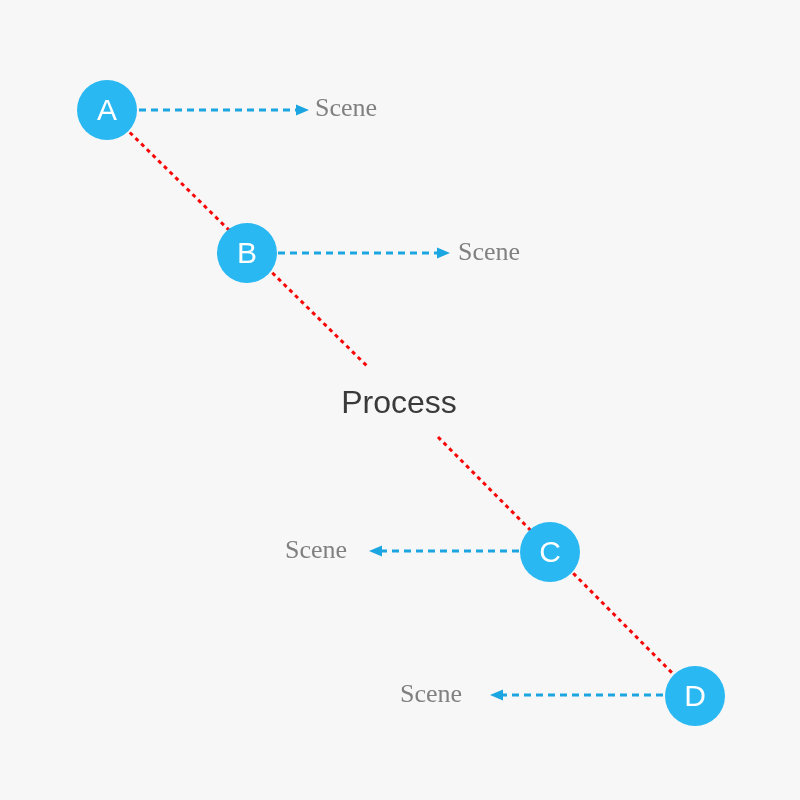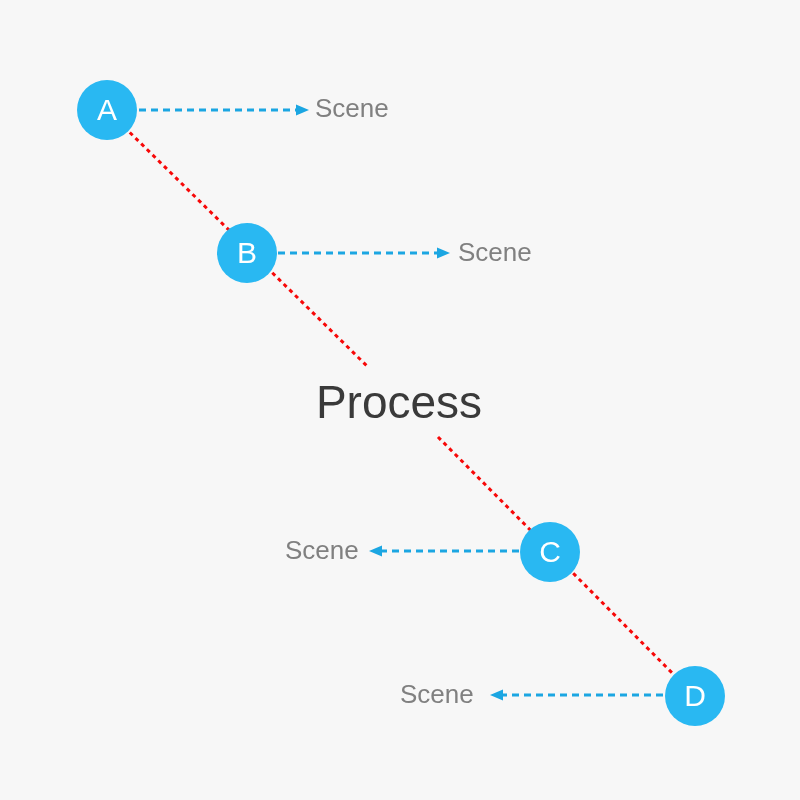--- a/index.html
+++ b/index.html
@@ -51,32 +51,33 @@
   .node-a { left: 77px;  top: 80px;  }
   .node-b { left: 217px; top: 223px; }
   .node-c { left: 520px; top: 522px; }
   .node-d { left: 665px; top: 666px; }
   .scene-label {
     position: absolute;
     color: #808080;
     font-size: 26px;
     white-space: nowrap;
     transform: translateY(-52%);
+    font-family: Liberation Serif, serif;
   }
   .scene-a { left: 315px; top: 109px; }
   .scene-b { left: 458px; top: 253px; }
   .scene-c { left: 285px; top: 551px; }
   .scene-d { left: 400px; top: 695px; }
   .process-title {
     position: absolute;
     left: 399px;
     top: 403px;
     transform: translate(-50%, -52%);
     color: #3a3a3a;
-    font-size: 46px;
+    font-size: 32px;
     white-space: nowrap;
   }
 </style>
 </head>
 <body>
 
 <div class="canvas">
 
   <svg class="layer" width="800" height="800" viewBox="0 0 800 800">
 

